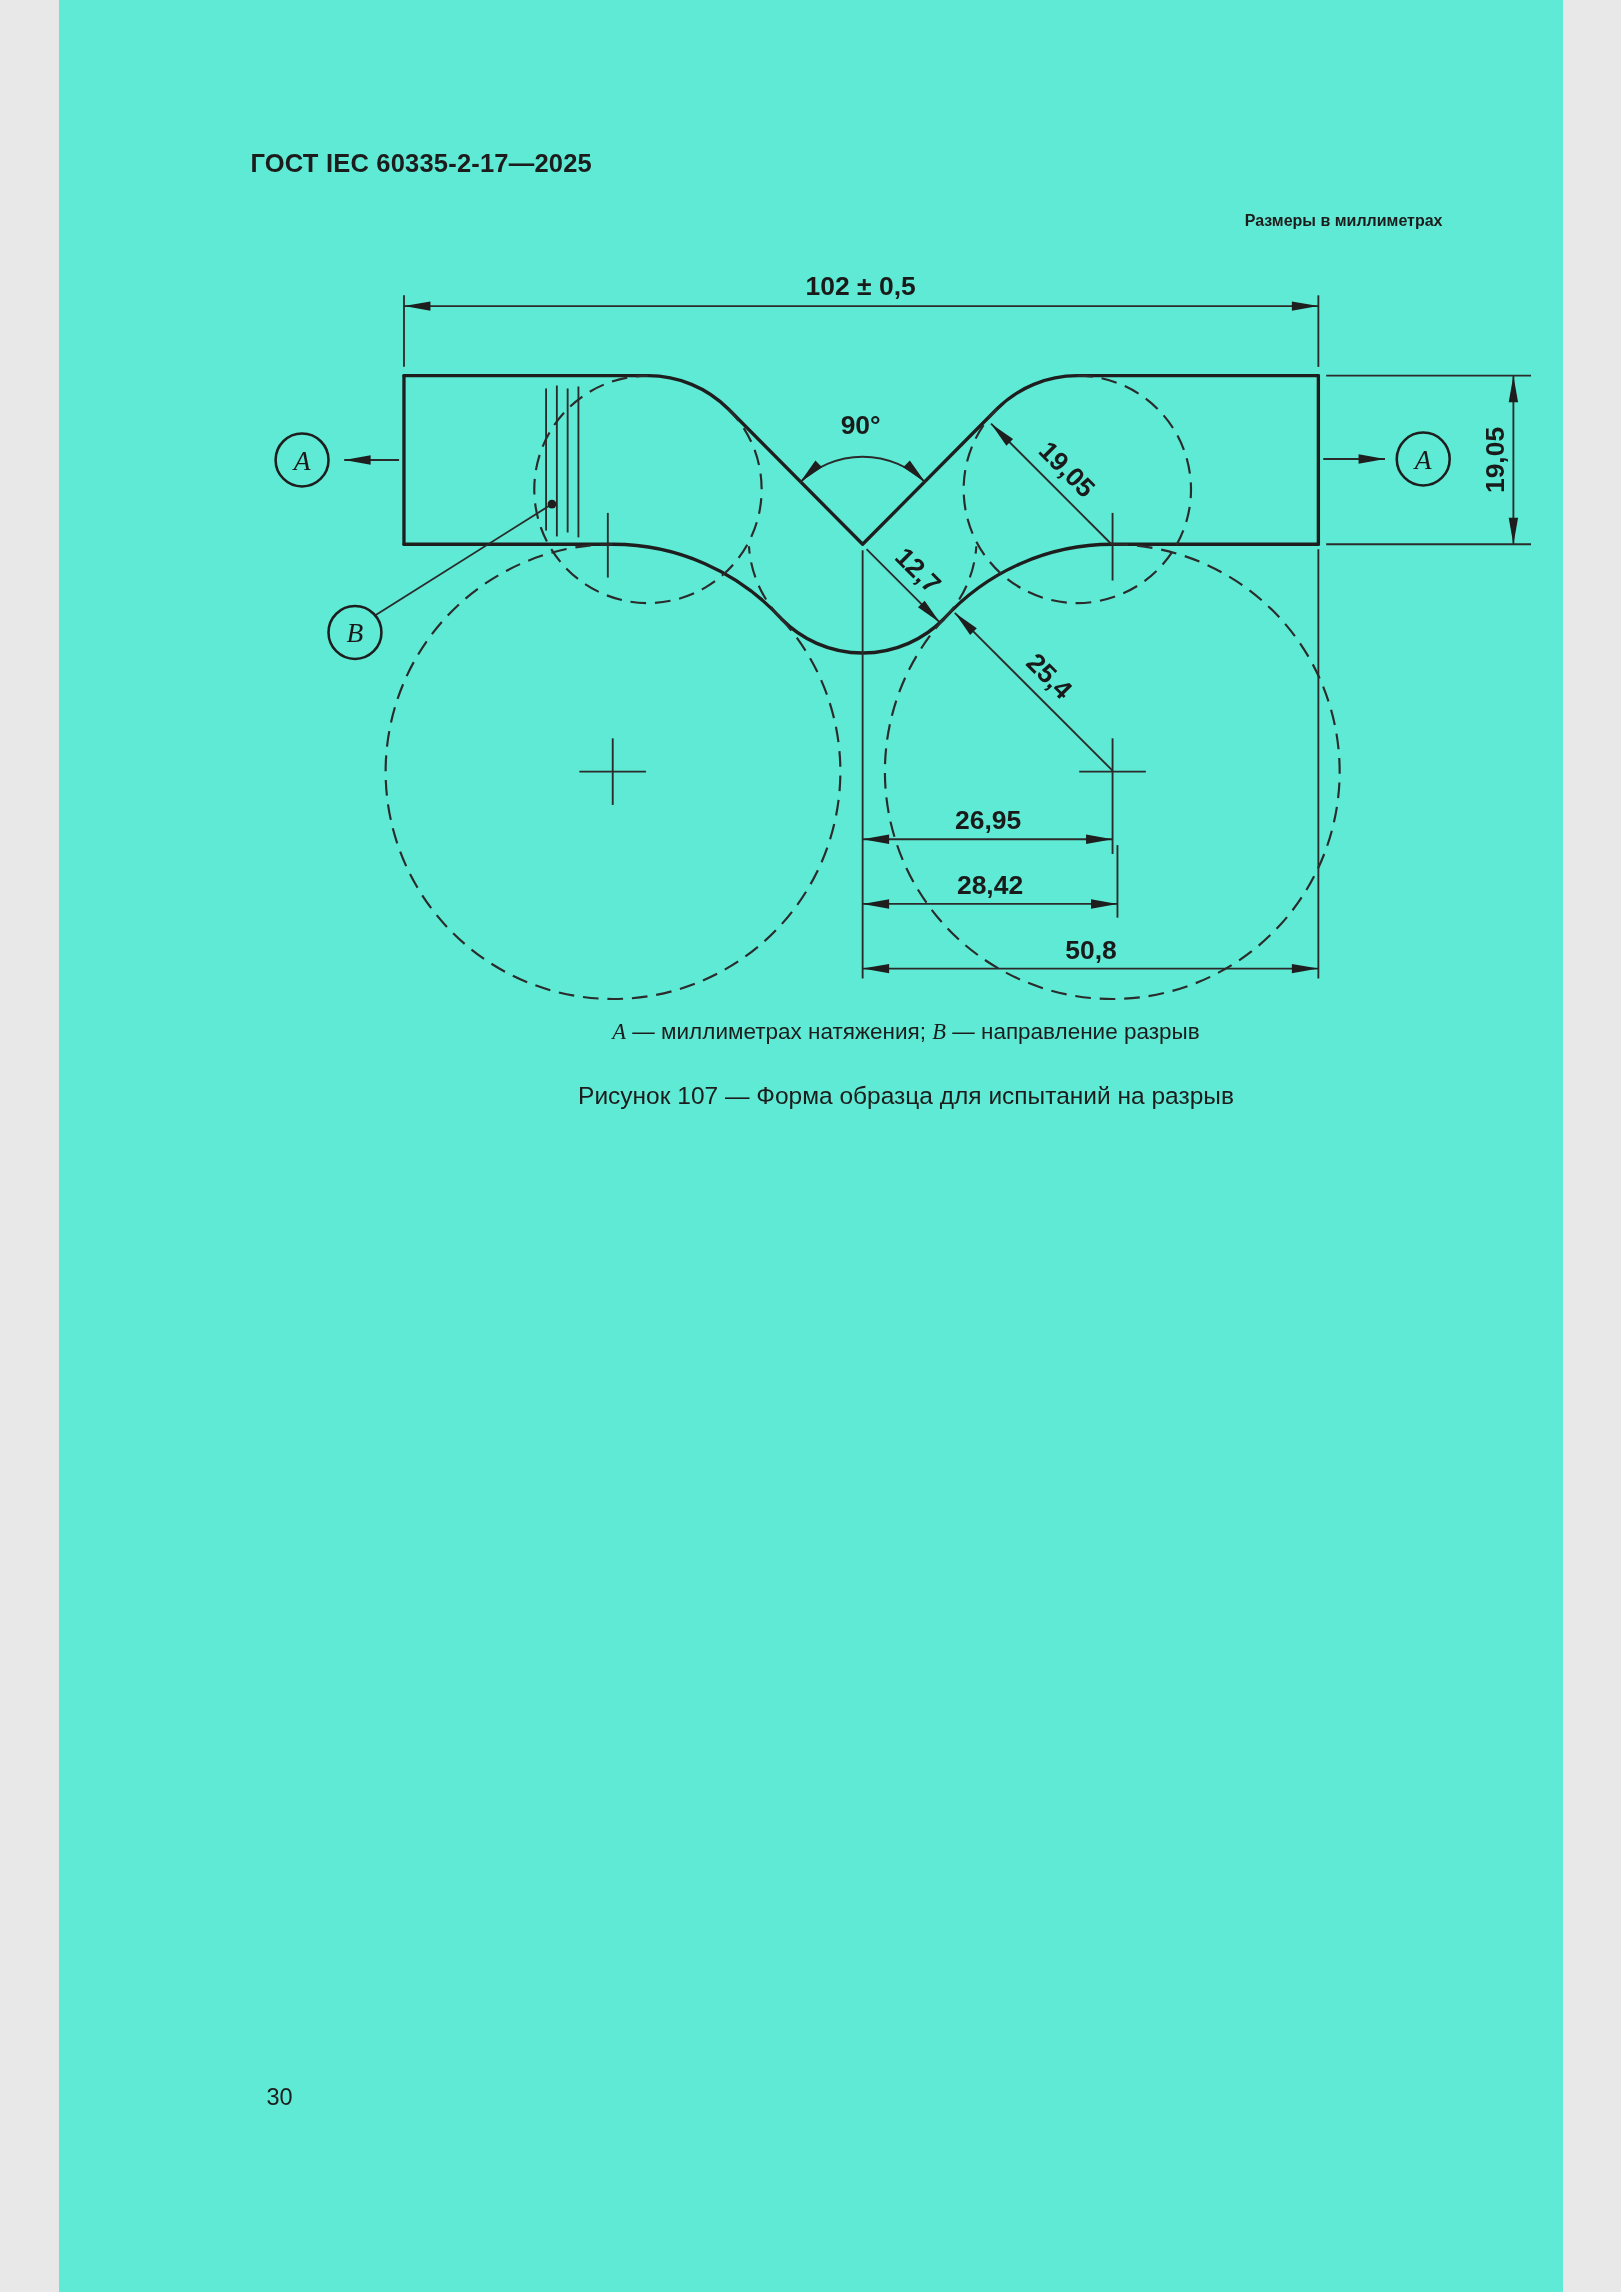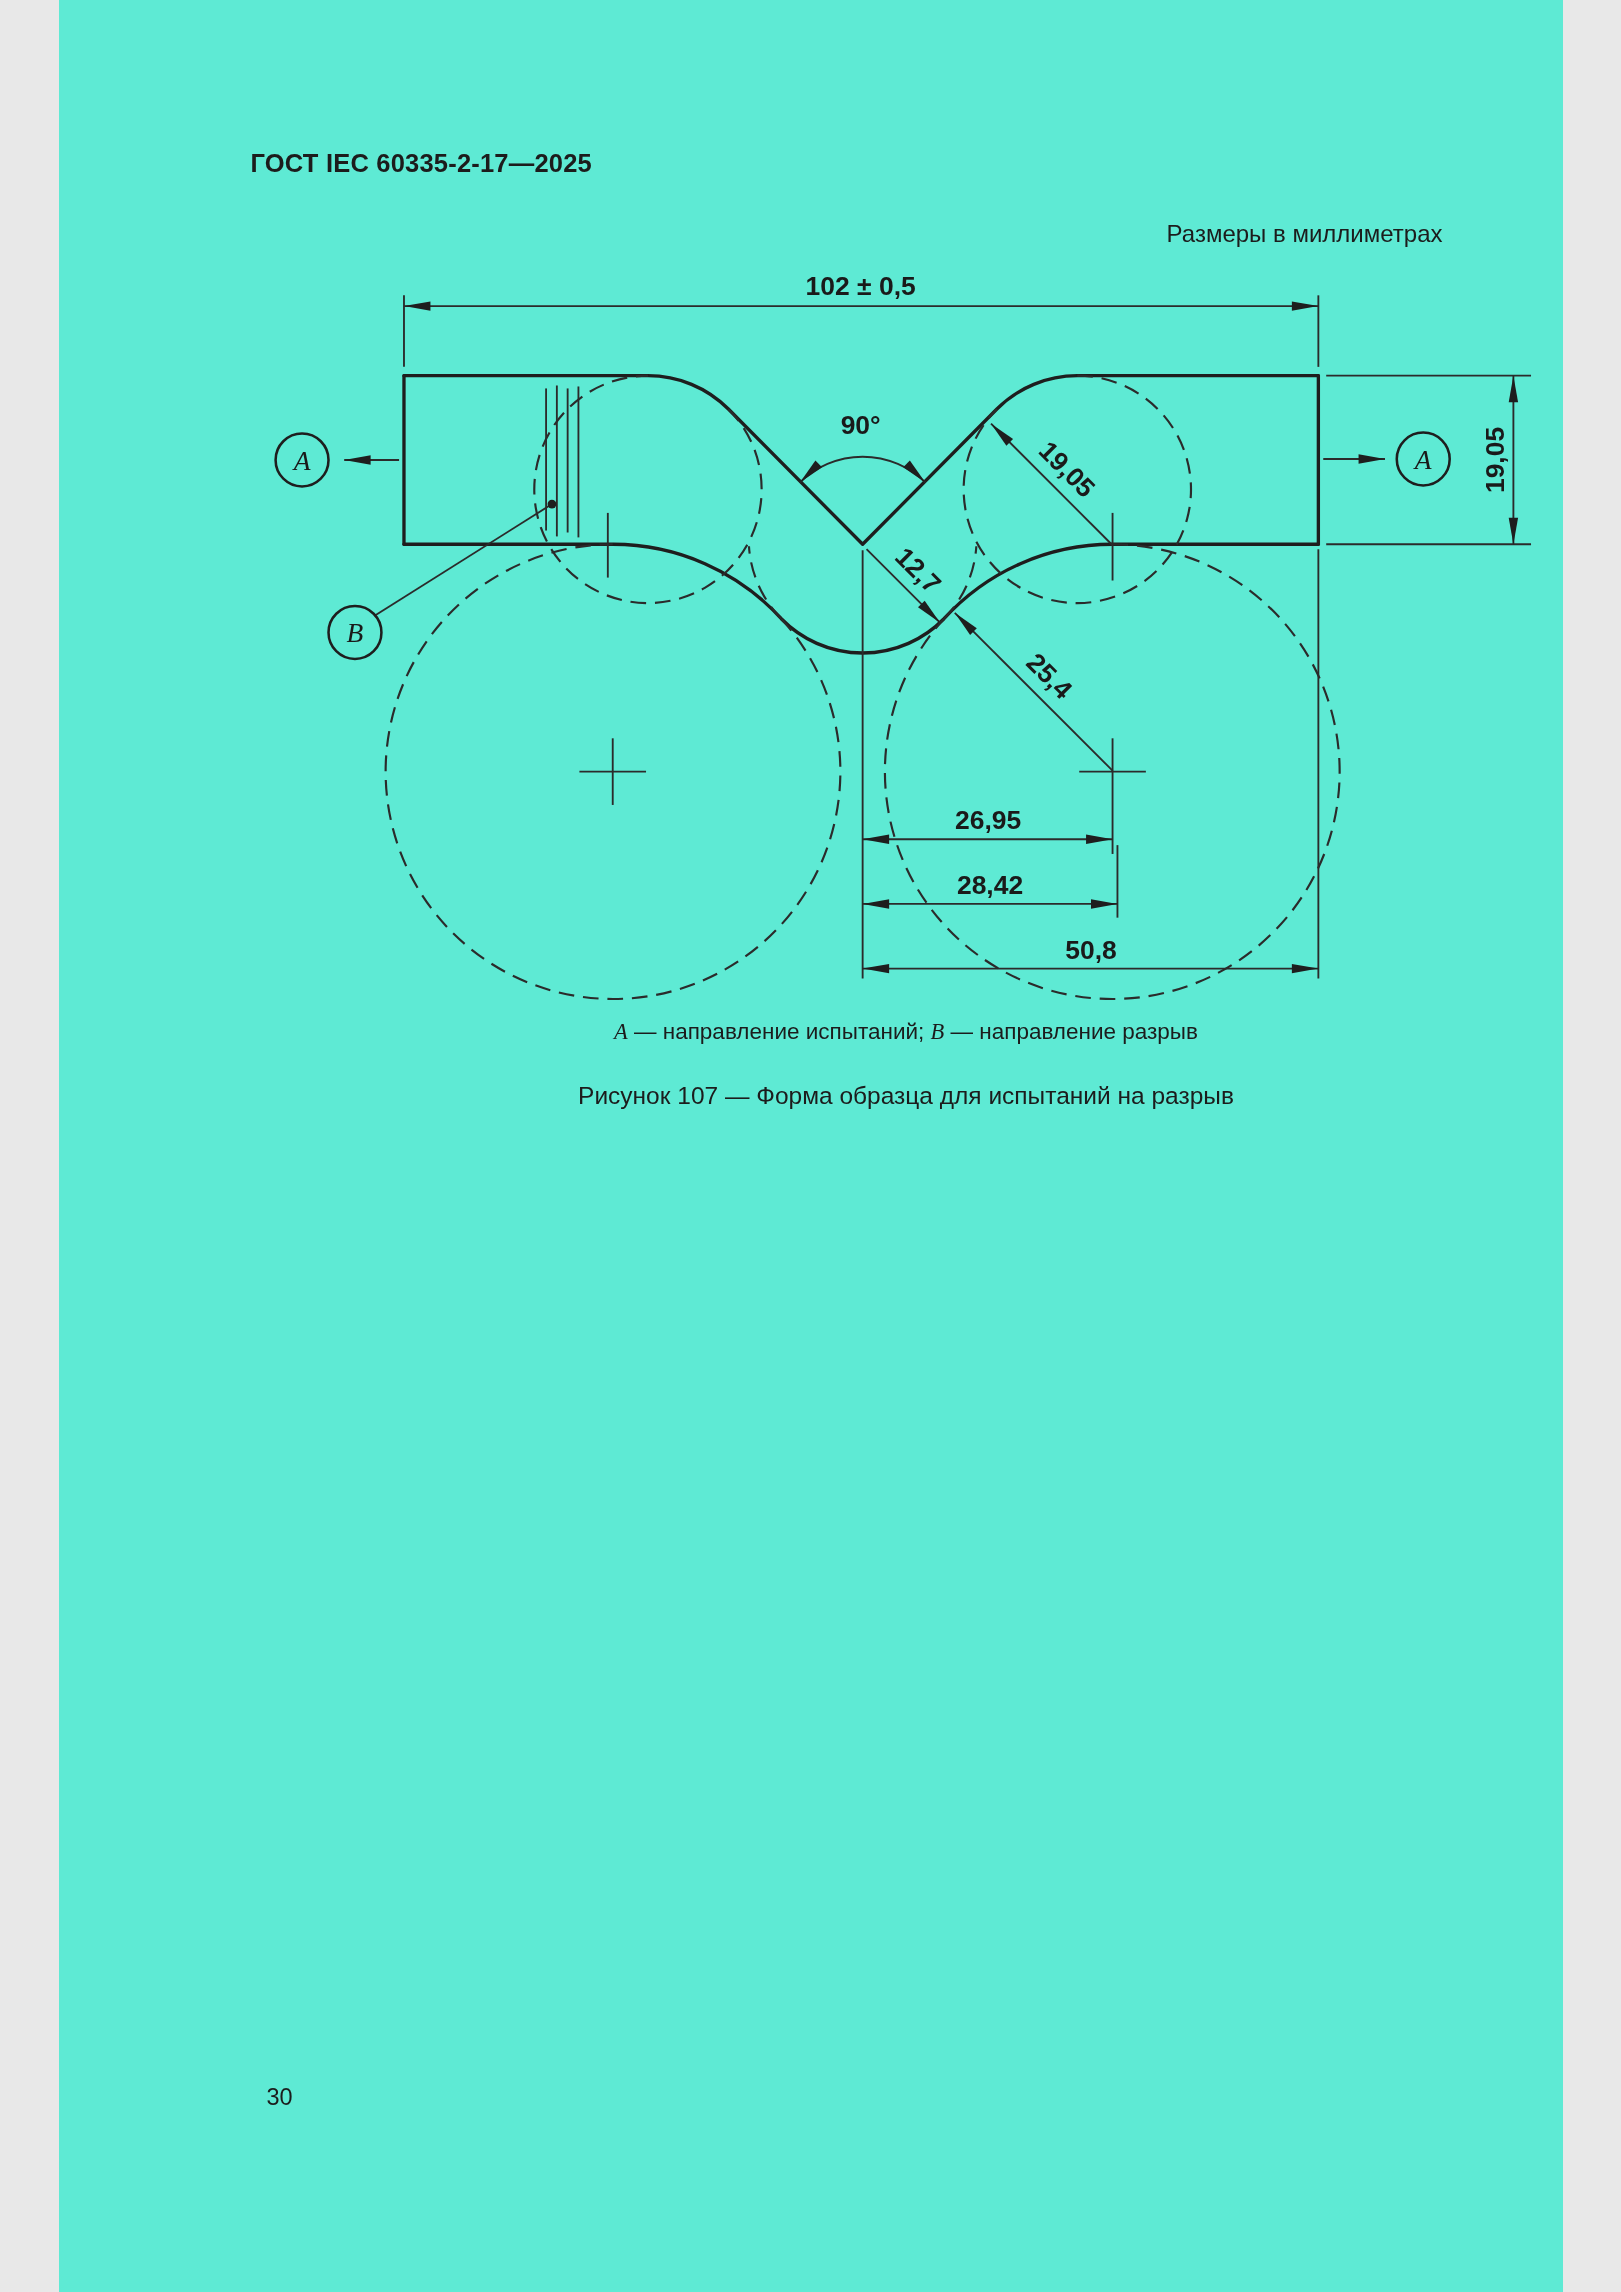--- a/index.html
+++ b/index.html
@@ -12,22 +12,22 @@
     color:#1c1c1c;
     overflow:hidden;
   }
   .abs { position:absolute; }
   .doc-header {
     top:149px; left:192px;
     font-size:25.5px; font-weight:700;
     letter-spacing:0.2px;
   }
   .units-note {
-    top:220px; right:120px;
-    font-size:24px; font-weight:400;
+    top:212px; right:120px;
+    font-size:16px; font-weight:700;
   }
   .legend-line {
     top:1019px; left:0; width:1621px;
     text-align:center;
     transform:translateX(37px);
     font-size:22.5px;
   }
   .legend-line .var {
     font-family:"Liberation Serif", serif;
     font-style:italic;
@@ -176,21 +176,21 @@
 
     <g>
       <path class="dim" d="M 322 628 L 503 514"></path>
       <circle class="dot" cx="503" cy="514" r="4.5"></circle>
       <circle class="ring" cx="302" cy="645" r="27"></circle>
       <text class="lbl" x="302" y="655">B</text>
     </g>
   </svg>
 
   <div class="abs legend-line">
-    <span class="var">А</span><span> — направление испытаний; </span><span class="var">В</span><span> — направление разрыв</span>
+    <span class="var">А</span><span> — миллиметрах натяжения; </span><span class="var">В</span><span> — направление разрыв</span>
   </div>
 
   <div class="abs figure-title">Рисунок 107 — Форма образца для испытаний на разрыв</div>
 
   <div class="abs page-number">30</div>
 
 </div>
 
 
 </body></html>

